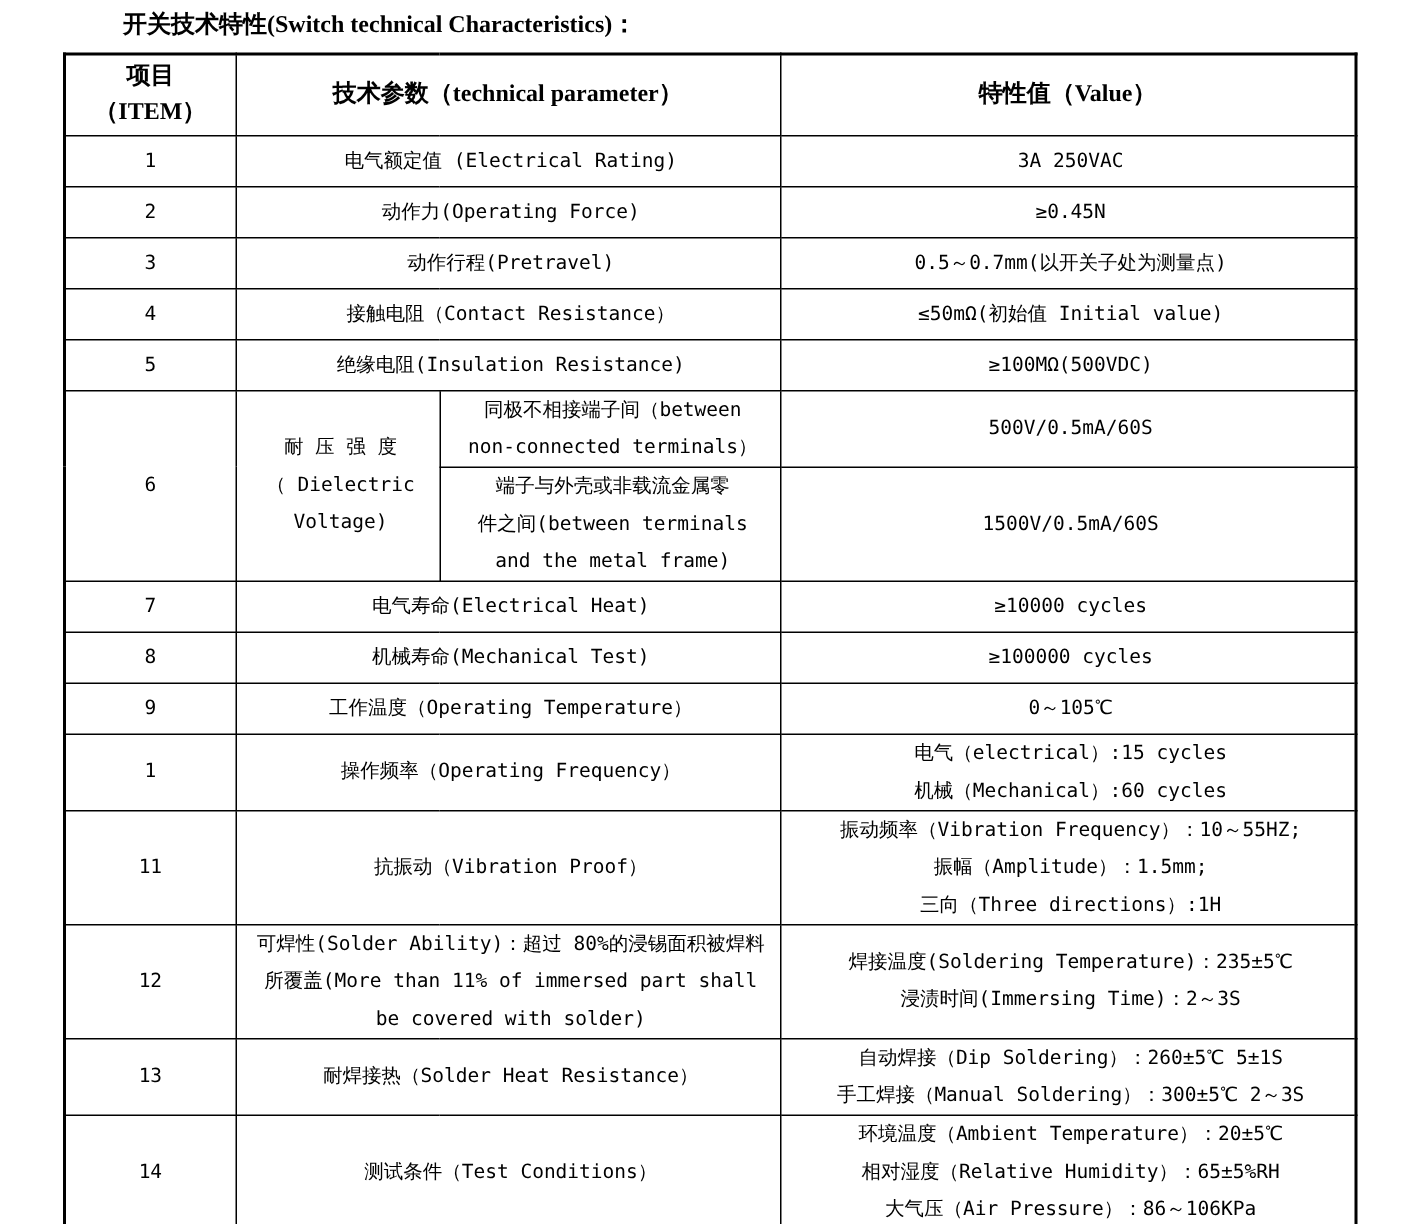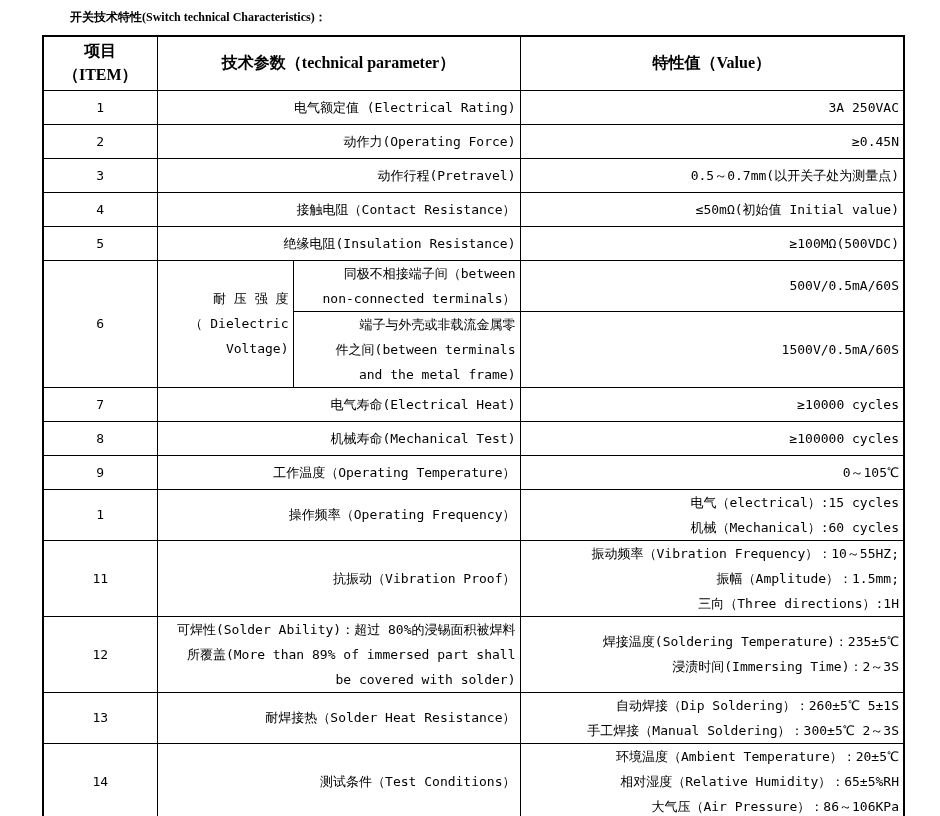--- a/index.html
+++ b/index.html
@@ -11,23 +11,23 @@
     font-family: "DejaVu Sans Mono", monospace;
   }
   .page {
     width: 940px; height: 816px;
     padding: 4px 0 0 42px;
     overflow: hidden;
   }
   .title {
     font-family: "Liberation Serif", serif;
     font-weight: bold;
-    font-size: 12px;
+    font-size: 16px;
     line-height: 26px;
-    margin: 0 0 5px 28px;
+    margin: 0 0 5px 40px;
     white-space: pre;
   }
   table.spec-table {
     border-collapse: collapse;
     table-layout: fixed;
     width: 861px;
     border: 2px solid #000;
   }
   th, td {
     border: 1px solid #000;
@@ -42,21 +42,21 @@
     font-weight: bold;
     text-align: center;
     line-height: 24px;
   }
   td {
     font-size: 13px;
     line-height: 25px;
   }
   td.item-cell { text-align: center; }
   td.param-cell, td.value-cell {
-    text-align: right;
+    text-align: center;
     padding-left: 8px;
     padding-right: 4px;
   }
 </style>
 </head>
 <body>
 
 <div class="page">
   <div class="title">开关技术特性(Switch technical Characteristics)：</div>
 
@@ -139,21 +139,21 @@
         </tr>
         <tr style="height: 75px;">
           <td class="item-cell">11</td>
           <td class="param-cell" colspan="2">抗振动（Vibration Proof）</td>
           <td class="value-cell">振动频率（Vibration Frequency）：10～55HZ;
 振幅（Amplitude）：1.5mm;
 三向（Three directions）:1H</td>
         </tr>
         <tr style="height: 75px;">
           <td class="item-cell">12</td>
-          <td class="param-cell" colspan="2">可焊性(Solder Ability)：超过 80%的浸锡面积被焊料所覆盖(More than 89% of immersed part shall be covered with solder)</td>
+          <td class="param-cell" colspan="2">可焊性(Solder Ability)：超过 80%的浸锡面积被焊料所覆盖(More than 11% of immersed part shall be covered with solder)</td>
           <td class="value-cell">焊接温度(Soldering Temperature)：235±5℃
 浸渍时间(Immersing Time)：2～3S</td>
         </tr>
         <tr style="height: 50px;">
           <td class="item-cell">13</td>
           <td class="param-cell" colspan="2">耐焊接热（Solder Heat Resistance）</td>
           <td class="value-cell">自动焊接（Dip Soldering）：260±5℃ 5±1S
 手工焊接（Manual Soldering）：300±5℃ 2～3S</td>
         </tr>
         <tr style="height: 75px;">

